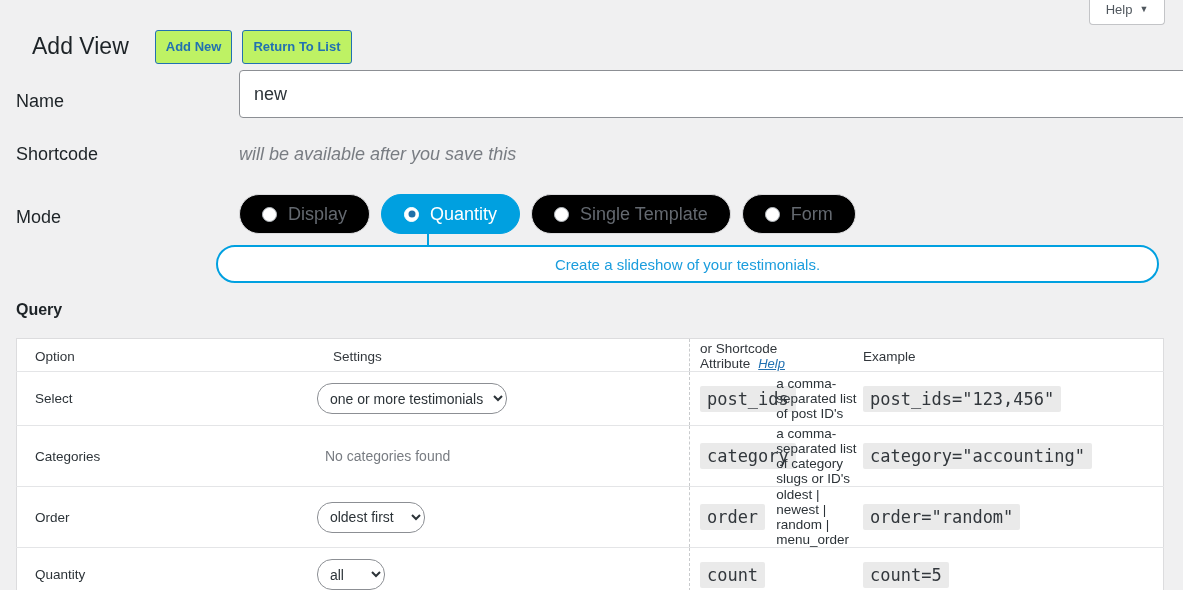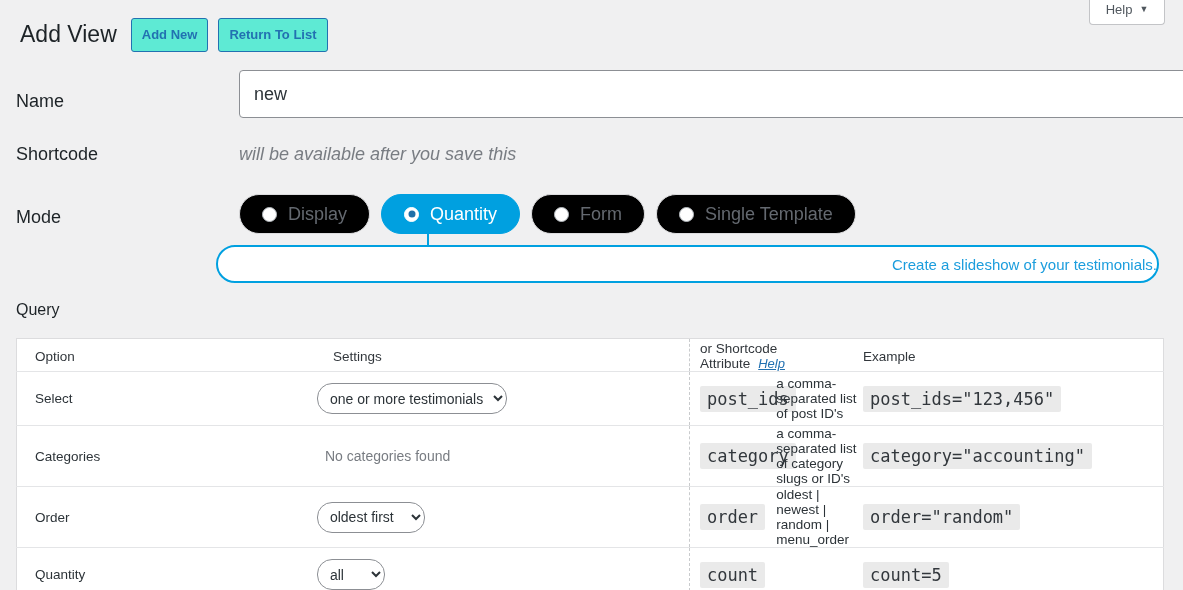--- a/index.html
+++ b/index.html
@@ -48,28 +48,28 @@
     top: 16px;
     display: flex;
     align-items: center;
     gap: 10px;
   }
   .page-title {
     font-size: 23px;
     font-weight: 400;
     color: #1d2327;
     line-height: 1.3;
-    margin: 4px;
+    margin: 16px;
     padding: 0;
   }
   .page-action {
     font-size: 13px;
     line-height: 2.15;
     color: #2271b1;
-    background: #5eead4;
+    background: #bef264;
     border: 1px solid #2271b1;
     border-radius: 3px;
     padding: 16px 10px;
     height: 28px;
     display: inline-flex;
     align-items: center;
     box-sizing: border-box;
     white-space: nowrap;
     cursor: pointer;
     font-weight: 600;
@@ -183,33 +183,33 @@
     position: absolute;
     left: 216px;
     top: 245px;
     width: 943px;
     height: 38px;
     border: 2px solid #00a0e0;
     border-radius: 19px;
     background: #fff;
     display: flex;
     align-items: center;
-    justify-content: flex-end;
+    justify-content: center;
     box-sizing: border-box;
     font-size: 15px;
     color: #1b9ddd;
   }
 
   
   .section-title {
     position: absolute;
     left: 16px;
     top: 301px;
     font-size: 16px;
-    font-weight: 400;
+    font-weight: 700;
     color: #1d2327;
   }
 
   .query-table {
     position: absolute;
     left: 16px;
     top: 338px;
     width: 1148px;
     border: 1px solid #dcdcde;
     border-bottom: none;
@@ -319,25 +319,25 @@
     <div class="pill">
       <span class="radio"></span>
       <span>Display</span>
     </div>
     <div class="pill selected">
       <span class="radio"></span>
       <span>Quantity</span>
     </div>
     <div class="pill">
       <span class="radio"></span>
-      <span>Form</span>
+      <span>Single Template</span>
     </div>
     <div class="pill">
       <span class="radio"></span>
-      <span>Single Template</span>
+      <span>Form</span>
     </div>
   </div>
 </div>
 
 <div class="pill-stem"></div>
 
 <div class="callout">
   <span>Create a slideshow of your testimonials.</span>
 </div>
 

